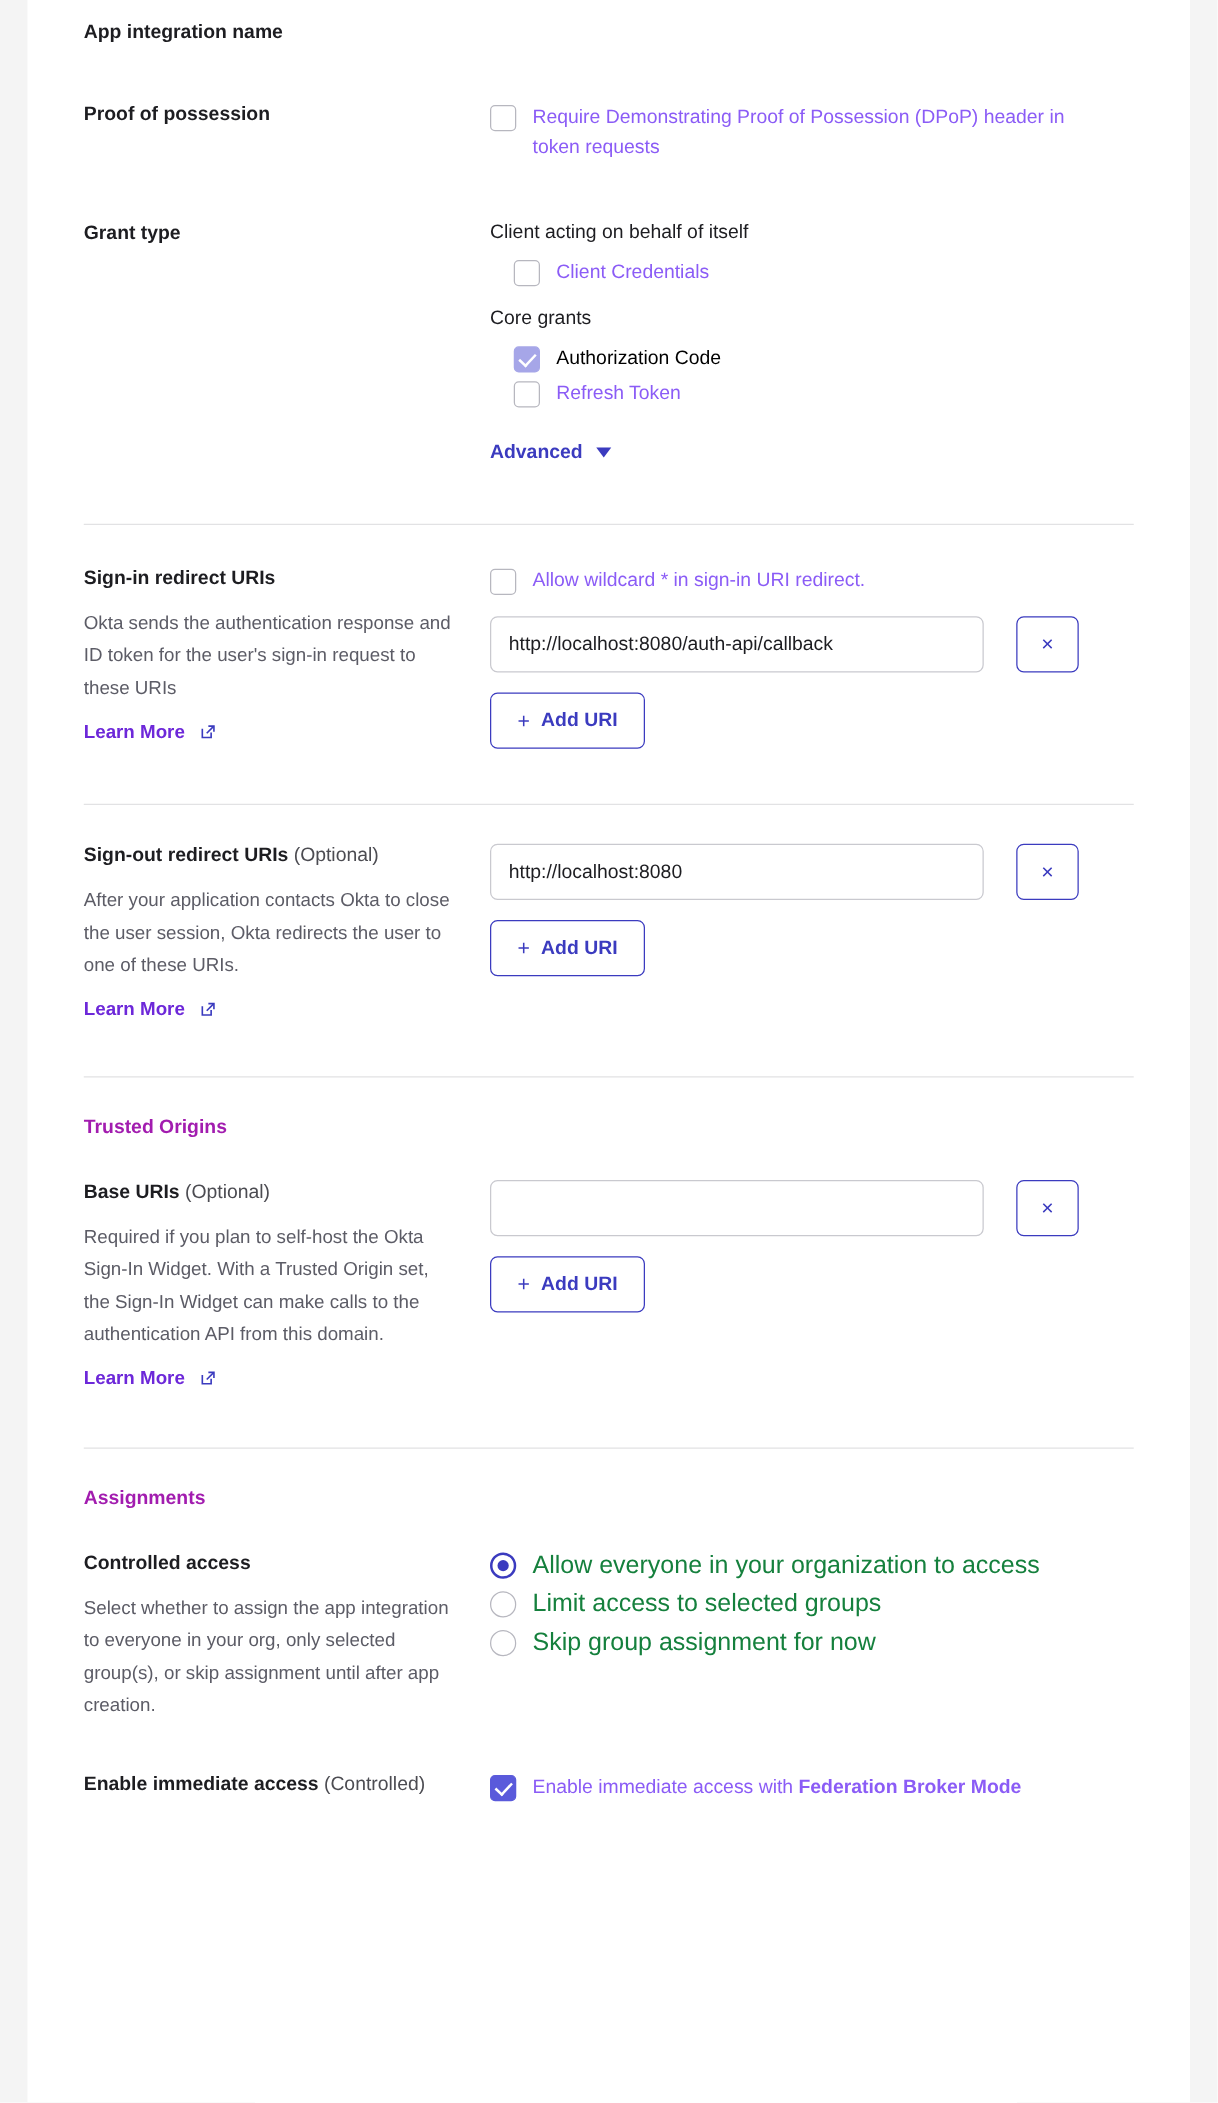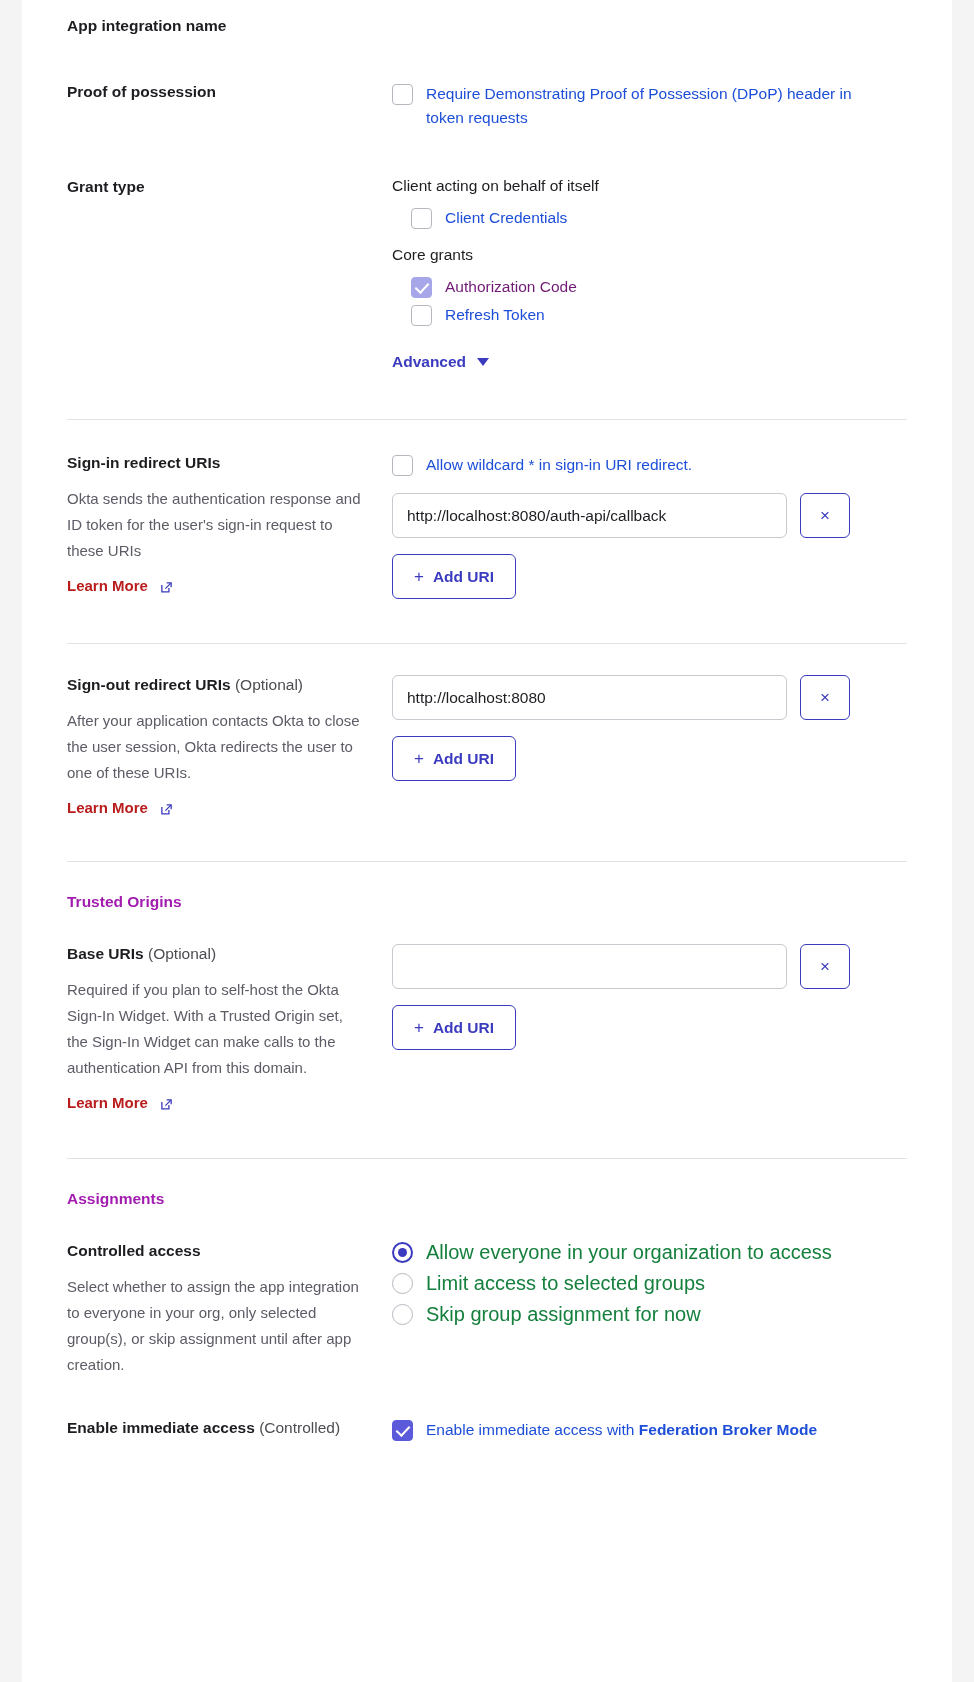--- a/index.html
+++ b/index.html
@@ -60,23 +60,23 @@
     max-width: 300px;
   }
   .section-title {
     font-size: 15.5px;
     font-weight: bold;
     color: #a21caf;
   }
 
   .learn-more {
     display: inline-flex;
-    align-items: flex-end;
+    align-items: center;
     gap: 12px;
-    color: #b91c1c;
+    color: #6d28d9;
     font-size: 15px;
     font-weight: bold;
     text-decoration: none;
     margin-top: 14px;
     cursor: pointer;
   }
   .learn-more svg { display: block; }
 
   input[type="text"].text-input {
     width: 457px;
@@ -89,21 +89,21 @@
     font-family: "Liberation Sans", sans-serif;
     background: #fff;
     outline: none;
   }
   input.text-input.narrow { width: 395px; }
   input.text-input::placeholder { color: #9a9aa2; }
 
   .uri-row {
     display: flex;
     align-items: center;
-    gap: 13px;
+    gap: 26px;
   }
   .remove-btn {
     width: 50px;
     height: 45px;
     border: 1px solid #3b3bbf;
     border-radius: 6px;
     background: #fff;
     color: #3b3bbf;
     font-size: 17px;
     line-height: 1;
@@ -164,25 +164,25 @@
     left: 6px;
     top: 2px;
     width: 6px;
     height: 11px;
     border: solid #fff;
     border-width: 0 2.4px 2.4px 0;
     transform: rotate(43deg);
   }
   .cb-label {
     font-size: 15.5px;
-    color: #1d4ed8;
+    color: #8b5cf6;
     line-height: 1.55;
     max-width: 460px;
   }
-  .cb-label.muted { color: #701a75; }
+  .cb-label.muted { color: #000000; }
   .cb-label b { font-weight: bold; }
 
   .radio-row {
     display: flex;
     align-items: center;
     gap: 13px;
     margin-bottom: 8px;
   }
   .radio {
     width: 21px;

